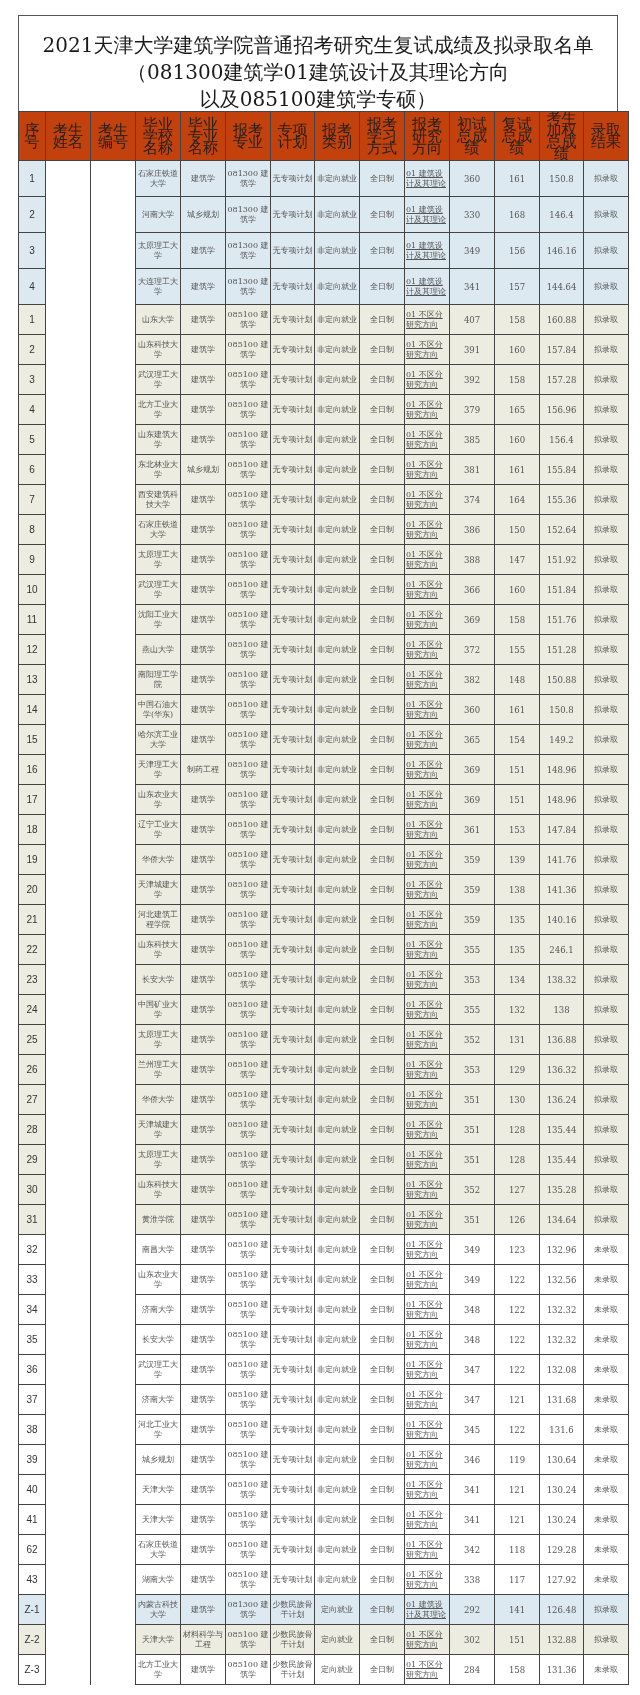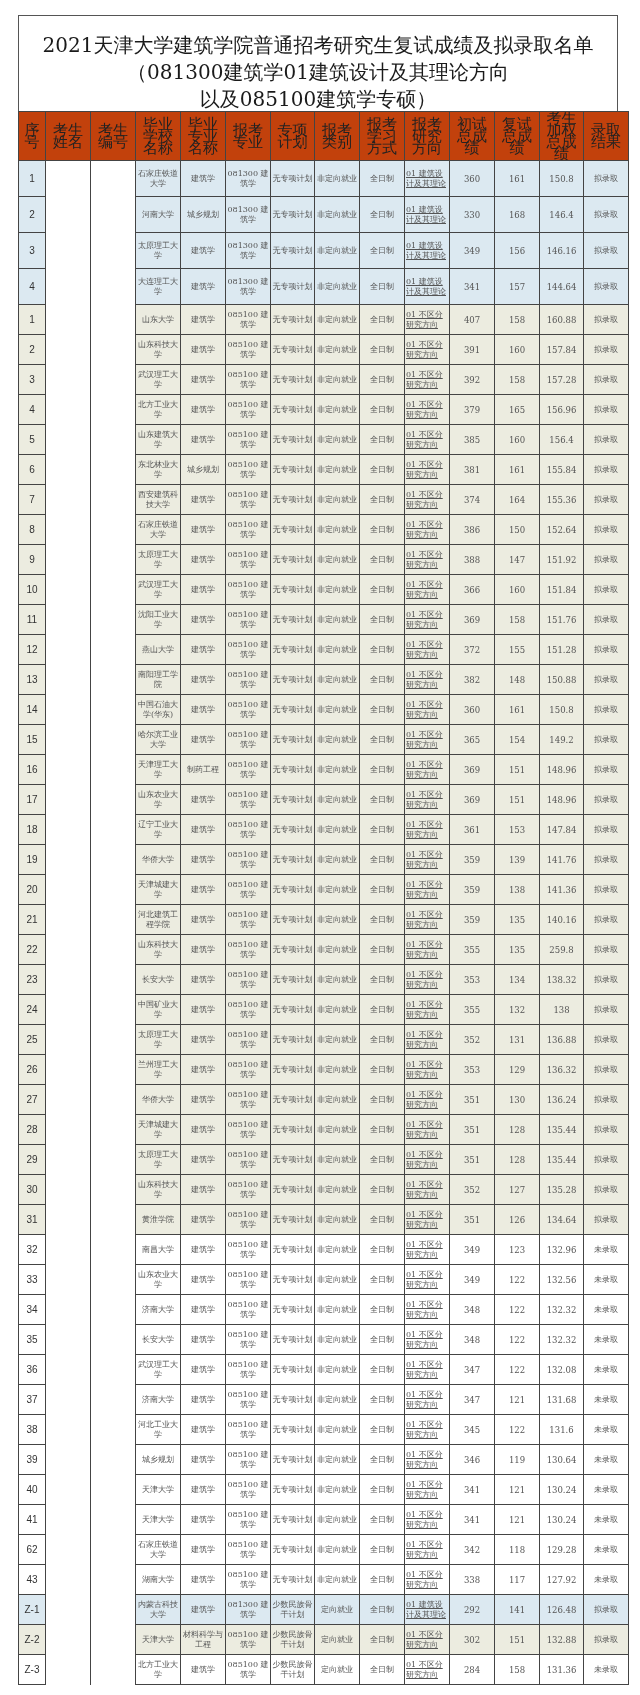--- a/index.html
+++ b/index.html
@@ -476,21 +476,21 @@
           <td class="blank"></td>
           <td>山东科技大学</td>
           <td>建筑学</td>
           <td>085100 建筑学</td>
           <td>无专项计划</td>
           <td>非定向就业</td>
           <td>全日制</td>
           <td class="left">01 不区分研究方向</td>
           <td class="num">355</td>
           <td class="num">135</td>
-          <td class="num">259.8</td>
+          <td class="num">246.1</td>
           <td>拟录取</td>
         </tr>
         <tr class="row-b beige">
           <td class="seq">23</td>
           <td class="blank"></td>
           <td class="blank"></td>
           <td>长安大学</td>
           <td>建筑学</td>
           <td>085100 建筑学</td>
           <td>无专项计划</td>

